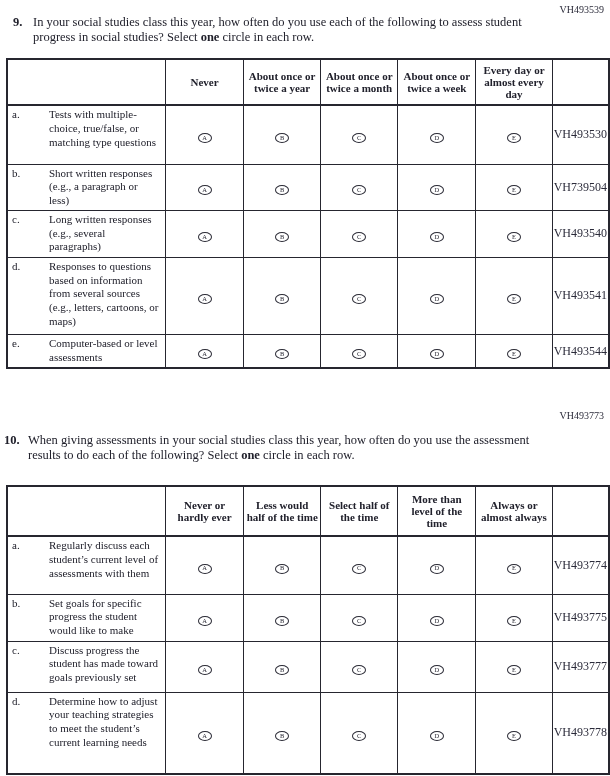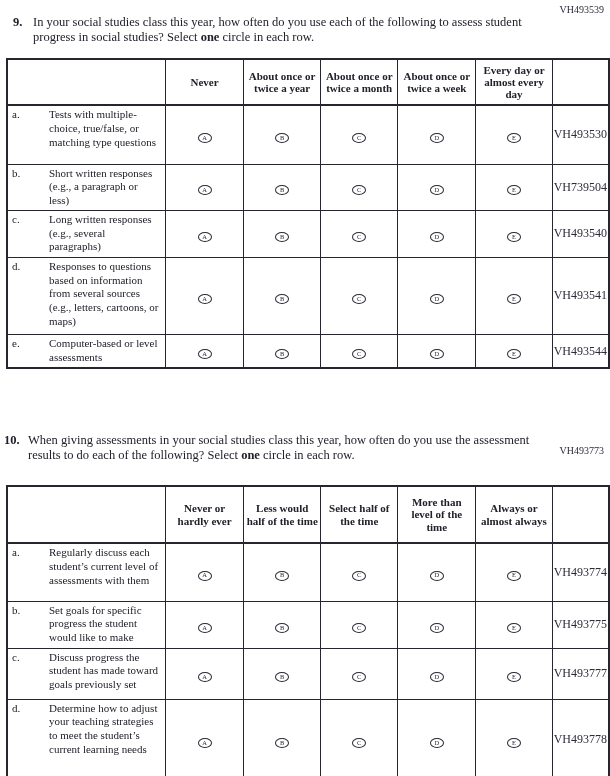--- a/index.html
+++ b/index.html
@@ -3,21 +3,21 @@
 <meta charset="utf-8">
 <style>
   html,body{margin:0;padding:0;background:#fff;}
   .page{
     position:relative;width:610px;height:776px;background:#ffffff;overflow:hidden;
     font-family:"Liberation Serif","DejaVu Serif",serif;color:#21212c;
   }
   
   .qcode{position:absolute;font-size:10px;color:#2b2b3a;letter-spacing:0;}
   #qcode9{top:4px;right:6px;}
-  #qcode10{top:445px;right:6px;}
+  #qcode10{top:410px;right:6px;}
   
   .qblock{position:absolute;font-size:12.5px;line-height:1.22;}
   #qblock9{top:15px;left:13px;width:530px;}
   #qblock10{top:433px;left:4px;width:536px;}
   .qnum{position:absolute;left:0;top:0;font-weight:700;}
   #qblock9 .qbody{display:block;margin-left:20px;}
   #qblock10 .qbody{display:block;margin-left:24px;}
   .qbody b{font-weight:700;}
   
   table{position:absolute;left:6px;border-collapse:collapse;table-layout:fixed;background:#fff;border:2.2px solid #26262f;}
@@ -154,21 +154,21 @@
       <colgroup>
         <col style="width: 161px;">
         <col style="width: 80px;">
         <col style="width: 79px;">
         <col style="width: 79px;">
         <col style="width: 80px;">
         <col style="width: 78px;">
         <col style="width: 44px;">
       </colgroup>
       <thead>
-        <tr style="height: 57px;">
+        <tr style="height: 50px;">
           <th></th>
           <th>Never or hardly ever</th>
           <th>Less would half of the time</th>
           <th>Select half of the time</th>
           <th>More than level of the time</th>
           <th>Always or almost always</th>
           <th></th>
         </tr>
       </thead>
       <tbody>

